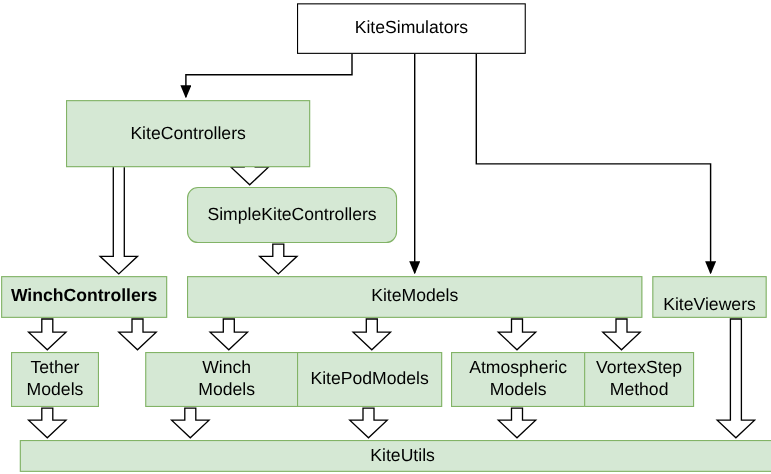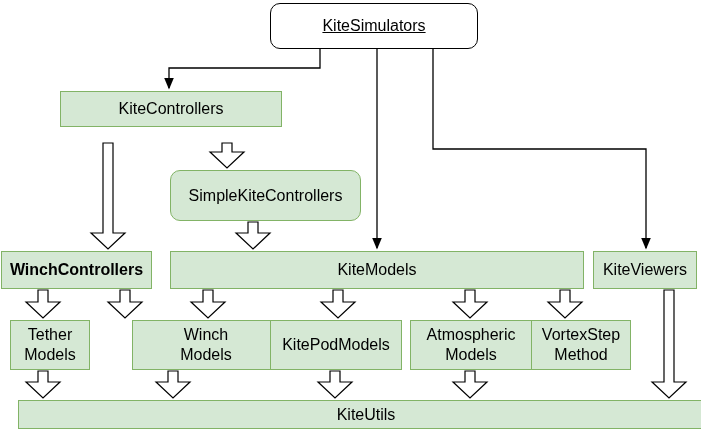--- a/index.html
+++ b/index.html
@@ -17,30 +17,29 @@
     text-align:center;
     background:var(--node-fill,#d5e8d4);
     border:1px solid var(--node-stroke,#82b366);
     color:var(--text,#000);
     font-size:16px;line-height:20px;
     white-space:pre-line;
   }
   .node.root{
     background:var(--root-fill,#fff);
     border:1.5px solid var(--root-stroke,#000);
-    border-radius:10px;
-    text-decoration:underline;
+    border-radius:0;
   }
   
   #n-kitesimulators   {left:270px;top:3px;  width:208px;height:46px;}
-  #n-kitecontrollers  {left:60px; top:91px; width:222px;height:36px;}
+  #n-kitecontrollers  {left:60px; top:91px; width:222px;height:61px;}
   #n-simplekitecontrollers{left:170px;top:170px;width:191px;height:51px;border-radius:10px;}
   #n-winchcontrollers {left:1px;  top:251px;width:151px;height:38px;font-weight:bold;}
   #n-kitemodels       {left:170px;top:251px;width:414px;height:38px;align-items:center;}
-  #n-kiteviewers      {left:593px;top:251px;width:104px;height:38px;}
+  #n-kiteviewers      {left:593px;top:251px;width:104px;height:38px;align-items:flex-end;}
   #n-tethermodels     {left:10px; top:320px;width:80px; height:50px;}
   #n-winchmodels      {left:100px;top:320px;width:148px;height:50px;margin-left:32px;}
   #n-kitepodmodels    {left:270px;top:320px;width:132px;height:50px;}
   #n-atmosphericmodels{left:410px;top:320px;width:122px;height:50px;}
   #n-vortexstepmethod {left:531px;top:320px;width:100px;height:50px;}
   #n-kiteutils        {left:18px;  top:400px;width:696px;height:29px;}
   #edge-layer{
     position:absolute;left:0;top:0;width:701px;height:431px;
     pointer-events:none;
   }

